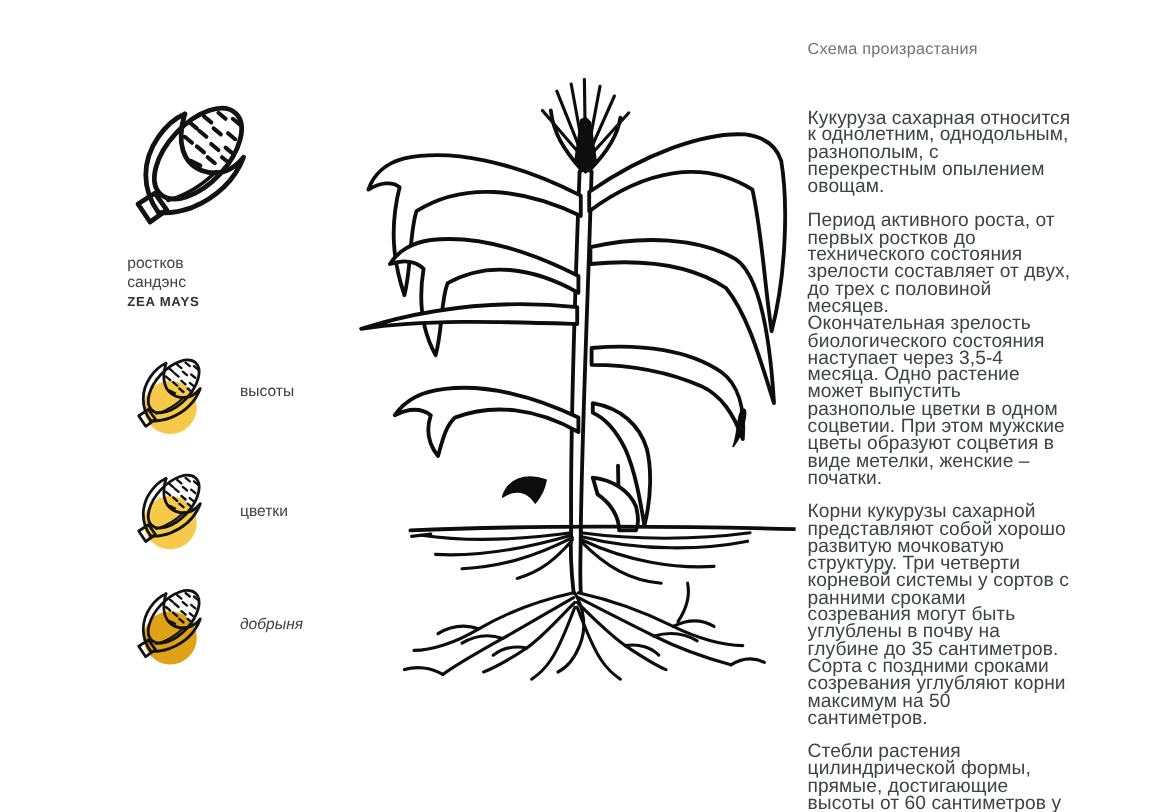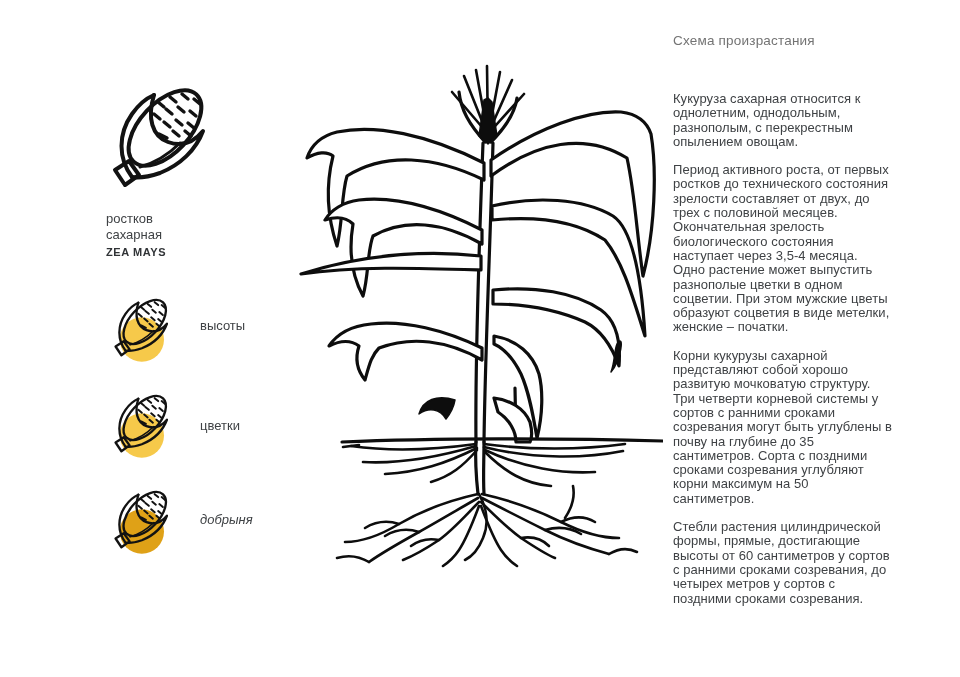--- a/index.html
+++ b/index.html
@@ -19,21 +19,21 @@
   #variety-2{top:482px;} #variety-2 .variety-label{top:31px;font-style:italic;}
   
   .plant{position:absolute;left:283px;top:48px;width:380px;height:580px;}
   .plant path, .plant line{stroke:#0d0d0d;fill:none;stroke-linecap:round;stroke-linejoin:round;}
   .plant .w32{stroke-width:3.2;} .plant .w26{stroke-width:2.6;}
   .plant .blade{fill:#ffffff;stroke-width:3.2;}
   .plant .solid{fill:#0d0d0d;stroke-width:1.5;}
   
   .article{position:absolute;left:673px;top:33px;width:219px;}
   .article h1{font-size:13.5px;font-weight:normal;color:#737373;margin:0 0 44px 0;letter-spacing:.2px;}
-  .article p{font-size:13px;line-height:14.3px;margin:0 0 14px 0;letter-spacing:.05px;}
+  .article p{font-size:16px;line-height:14.3px;margin:0 0 14px 0;letter-spacing:.05px;}
   .article .sub{display:block;}
   
   .cob-art{stroke:#121212;fill:none;stroke-linecap:round;stroke-linejoin:round;}
 </style>
 </head>
 <body>
 
 <svg width="0" height="0" style="position:absolute" aria-hidden="true">
   <defs>
     <g id="corn-art" class="cob-art">
@@ -66,21 +66,21 @@
   </defs>
 </svg>
 
 <div class="canvas">
 
   <svg class="species-icon" viewBox="0 0 120 120">
     <use href="#corn-art"></use>
   </svg>
   <div class="species-label">
     <div>ростков</div>
-    <div>сахарная</div>
+    <div>сандэнс</div>
     <div class="latin">ZEA MAYS</div>
   </div>
 
   <div class="variety-row" id="variety-0">
     <svg viewBox="0 0 120 124">
       <circle cx="58" cy="80" r="38" fill="#F6C94A"></circle>
       <use href="#corn-art"></use>
     </svg>
     <span class="variety-label">высоты</span>
   </div>

